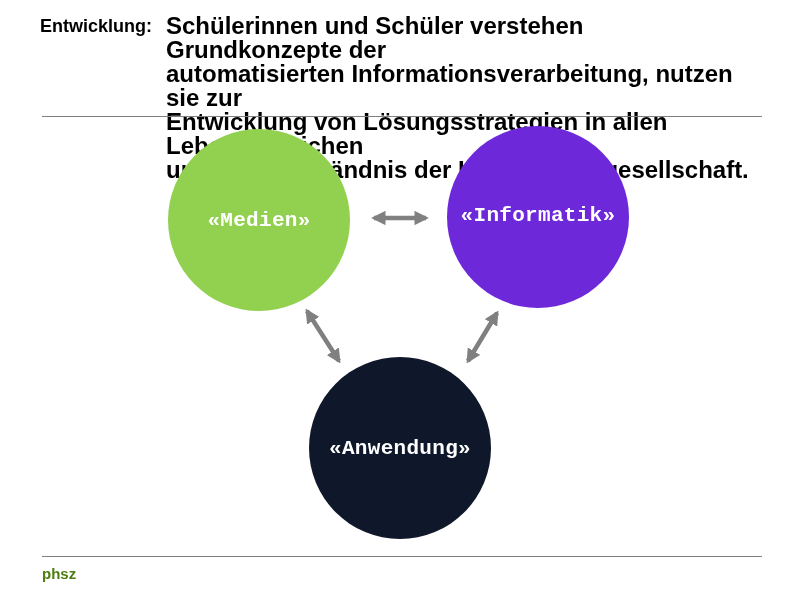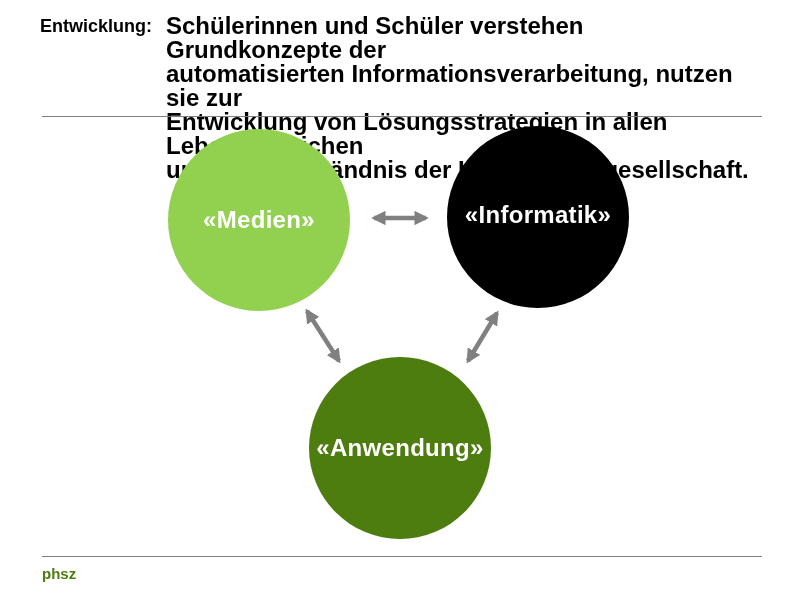--- a/index.html
+++ b/index.html
@@ -54,22 +54,23 @@
       width: 182px;
       height: 182px;
       border-radius: 50%;
       display: flex;
       align-items: center;
       justify-content: center;
     }
     .circle-label {
       color: #ffffff;
       font-weight: bold;
-      font-size: 24px;
+      font-size: 21px;
       letter-spacing: 0.3px;
+      font-family: Liberation Mono, monospace;
     }
     .circle-medien { left: 168px; top: 129px; }
     .circle-informatik { left: 447px; top: 126px; }
     .circle-anwendung { left: 309px; top: 357px; }
     .circle-informatik .circle-label { margin-bottom: 4px; }
     .arrows {
       position: absolute;
       left: 0;
       top: 0;
       width: 800px;
@@ -96,25 +97,25 @@
 Entwicklung von Lösungsstrategien in allen Lebensbereichen
 und zum Verständnis der Informationsgesellschaft.</div>
 </div>
 
 <div class="rule rule-top"></div>
 
 <div class="circle circle-medien" style="background:#92D050;">
   <span class="circle-label">«Medien»</span>
 </div>
 
-<div class="circle circle-informatik" style="background:#000000;">
+<div class="circle circle-informatik" style="background:#6d28d9;">
   <span class="circle-label">«Informatik»</span>
 </div>
 
-<div class="circle circle-anwendung" style="background:#4d7c0f;">
+<div class="circle circle-anwendung" style="background:#0f172a;">
   <span class="circle-label">«Anwendung»</span>
 </div>
 
 <svg class="arrows" viewBox="0 0 800 600" xmlns="http://www.w3.org/2000/svg">
   <defs>
     <marker id="ah" viewBox="0 0 10 10" refX="8" refY="5" markerWidth="3.2" markerHeight="3.2" orient="auto-start-reverse">
       <path d="M0,0 L10,5 L0,10 z" fill="#808080"></path>
     </marker>
   </defs>
   <g>

